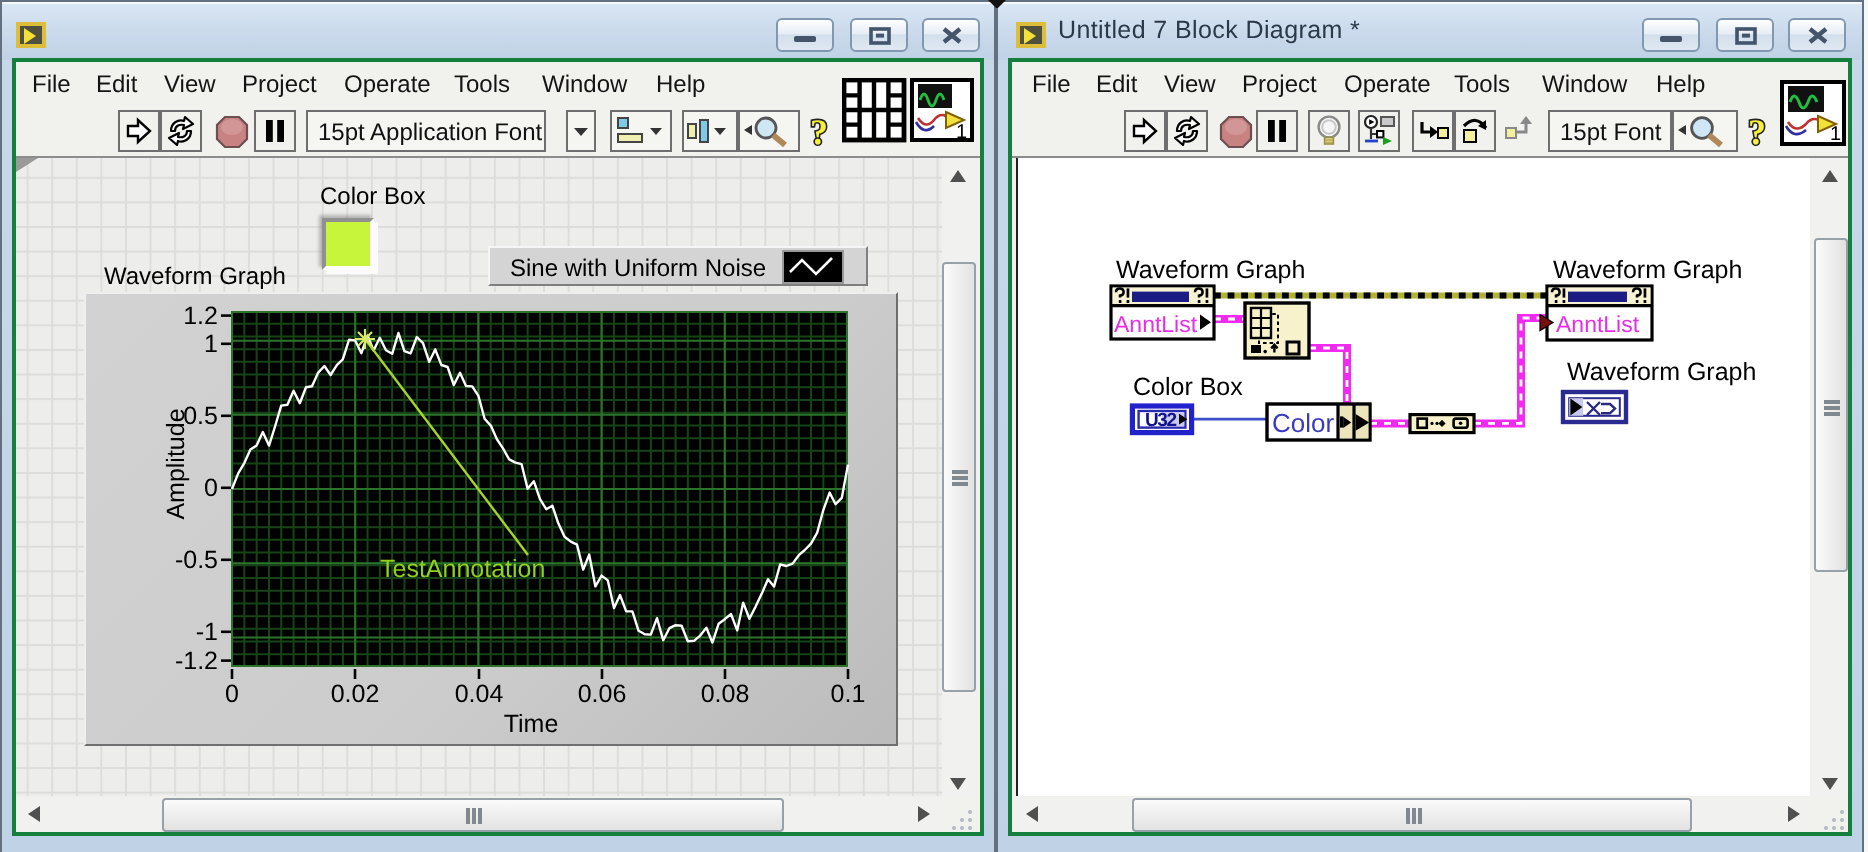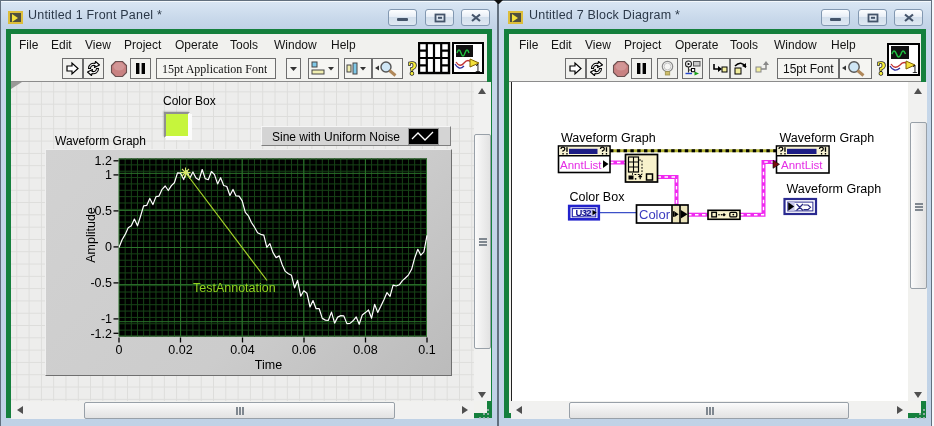--- a/index.html
+++ b/index.html
@@ -14,21 +14,21 @@
 .titlebar{position:absolute;left:1px;top:1px;right:1px;height:28px;
   background:linear-gradient(#d9e6f4,#c8d8ea 60%,#c0d2e6);
   border-top:1px solid #f4f9fd;}
 .title{position:absolute;left:28px;top:8px;font-size:12.5px;color:#2b3848;white-space:nowrap;letter-spacing:0.2px;}
 .lvicon{position:absolute;left:8px;top:11px;width:15px;height:13px;background:#50503f;border:2px solid #ddbe3a;box-sizing:border-box;}
 .lvicon:after{content:"";position:absolute;left:2px;top:0.5px;border-left:6.5px solid #f3e13a;border-top:4px solid transparent;border-bottom:4px solid transparent;}
 .wbtns{position:absolute;top:9px;height:17px;}
 .wbtn{display:inline-block;width:29px;height:17px;margin-left:3px;border:1px solid #8298b1;border-radius:3px;
   background:linear-gradient(#fdfeff,#e8eef6 45%,#d3dfec 50%,#dfe8f2);box-sizing:border-box;position:relative;vertical-align:top;}
 .wbtn svg{position:absolute;left:0;top:0;}
-.client{position:absolute;left:6px;top:29px;right:6px;bottom:8px;background:#f1f1ee;border:5px solid #15803d;}
+.client{position:absolute;left:6px;top:29px;right:6px;bottom:8px;background:#f1f1ee;border:2px solid #15803d;}
 .menubar{position:absolute;left:0;top:0;right:0;height:21px;background:#f1f1ee;font-size:12px;color:#141414;}
 .menubar span{position:absolute;top:4px;}
 .toolbar{position:absolute;left:0;top:21px;right:0;height:27px;background:#f1f1ee;border-bottom:1px solid #8c8c8c;box-sizing:border-box;}
 .tbtn{position:absolute;top:3px;width:21px;height:21px;border:1px solid #6e6e6e;background:#f1f1ee;box-sizing:border-box;}
 .tbtn svg{position:absolute;left:0;top:0;}
 .fontbox{position:absolute;top:3px;height:21px;border:1px solid #6e6e6e;background:#f5f5f2;box-sizing:border-box;font-size:12px;color:#111;}
 .fontbox span{position:absolute;left:5px;top:3px;white-space:nowrap;overflow:hidden;}
 .sbv{position:absolute;background:#f1f1f0;}
 .sbthumb{position:absolute;border:1px solid #98a0a8;border-radius:2px;background:linear-gradient(90deg,#fbfbfb,#efefef 45%,#e2e2e2);box-sizing:border-box;}
 .sbthumbh{position:absolute;border:1px solid #98a0a8;border-radius:2px;background:linear-gradient(#fbfbfb,#efefef 45%,#e2e2e2);box-sizing:border-box;}
@@ -43,21 +43,20 @@
 #bdArea{position:absolute;left:2px;top:48px;width:396px;height:319px;background:#fff;border-left:1px solid #222;}
 </style>
 </head>
 <body>
 <div id="stage">
 
 <div class="win" style="left:0;width:498px;">
   <div class="winframe"></div>
   <div class="titlebar"></div>
   <div class="lvicon"></div>
-  <div class="title">Untitled 1 Front Panel *</div>
   <div class="wbtns" style="right:8px;">
     <div class="wbtn"><svg width="27" height="15">
             <rect x="8" y="8" width="11" height="3" rx="1" fill="#44546a"></rect>
           </svg></div>
     <div class="wbtn"><svg width="27" height="15">
             <rect x="9.5" y="4.5" width="9" height="7" fill="none" stroke="#44546a" stroke-width="1.8"></rect>
             <rect x="12" y="6.8" width="4" height="2" fill="#44546a"></rect>
           </svg></div>
     <div class="wbtn"><svg width="27" height="15">
             <path d="M10 4.5 L18 11 M18 4.5 L10 11" stroke="#44546a" stroke-width="2.2"></path>
@@ -89,21 +88,21 @@
       <div style="position:absolute;left:98px;top:4px;width:20px;height:20px;"><svg width="20" height="20">
               <path d="M6.5 2.5 h7 l4 4 v7 l-4 4 h-7 l-4 -4 v-7 z" fill="#c98282" stroke="#6a5050" stroke-width="1.1"></path>
               <ellipse cx="10" cy="7.5" rx="5.5" ry="4" fill="#d49a9a" opacity="0.85"></ellipse>
             </svg></div>
       <div class="tbtn" style="left:119px;">
             <svg width="19" height="19">
               <rect x="5" y="4" width="3.4" height="11" fill="#000"></rect>
               <rect x="10.6" y="4" width="3.4" height="11" fill="#000"></rect>
             </svg>
           </div>
-      <div class="fontbox" style="left:145px;width:120px;font-family:Liberation Serif, serif;">
+      <div class="fontbox" style="left:145px;width:120px;">
             <span>15pt Application Font</span>
           </div>
       <div class="fontbox" style="left:275px;width:15px;"><svg width="13" height="19">
               <path d="M3 8 l3.5 4 l3.5 -4 z" fill="#333"></path>
             </svg></div>
       <div class="fontbox" style="left:297px;width:31px;"><svg width="29" height="19">
               <rect x="3" y="3" width="5" height="5" fill="#7ec8e8" stroke="#444" stroke-width="1"></rect>
               <rect x="3" y="11" width="12" height="4" fill="#f0eeb0" stroke="#444" stroke-width="1"></rect>
               <path d="M19 8 l3 3.5 l3 -3.5 z" fill="#333"></path>
             </svg></div>
@@ -132,21 +131,21 @@
         <path d="M52 17 l9 4 l-9 4 z" fill="#f3e13a" stroke="#806000" stroke-width="1"></path>
         <text x="57" y="30" font-size="10" fill="#000">1</text>
       </svg>
       </div>
     </div>
     <div id="fpArea">
       <div class="abs" style="left:0;top:0;width:0;height:0;border-top:7px solid #9a9a98;border-right:11px solid transparent;"></div>
       <div class="fplabel" style="left:152px;top:11.5px;">Color Box</div>
       <div class="abs" style="left:153px;top:30px;width:26px;height:26px;background:#c6f53c;border-top:2px solid #909090;border-left:2px solid #909090;border-right:2px solid #fdfdfd;border-bottom:2px solid #fdfdfd;box-sizing:border-box;box-shadow:-1.5px -1.5px 1.5px rgba(115,115,115,0.45), 2px 2px 0 #fbfbfb;"></div>
       <div class="fplabel" style="left:44px;top:51.5px;">Waveform Graph</div>
-      <div class="abs" style="left:250px;top:44px;width:190px;height:20px;background:#d4d4d4;border-top:1px solid #f5f5f5;border-left:1px solid #f5f5f5;border-right:1.5px solid #7f7f7f;border-bottom:1.5px solid #7f7f7f;box-sizing:border-box;">
+      <div class="abs" style="left:236px;top:44px;width:190px;height:20px;background:#d4d4d4;border-top:1px solid #f5f5f5;border-left:1px solid #f5f5f5;border-right:1.5px solid #7f7f7f;border-bottom:1.5px solid #7f7f7f;box-sizing:border-box;">
         <div class="fplabel" style="left:10px;top:3px;">Sine with Uniform Noise</div>
         <div class="abs" style="left:146px;top:1px;width:29px;height:15px;background:#000;border:1px solid #999;">
           <svg width="29" height="15">
                 <path d="M3 10 l6 -6 l7 7 l8 -8" stroke="#fff" stroke-width="1.3" fill="none"></path>
               </svg>
         </div>
       </div>
 
       <div class="abs" style="left:34px;top:67px;width:407px;height:227px;background:linear-gradient(135deg,#d2d2d2 0%,#cccccc 60%,#bbbbbb 100%);border-top:1.5px solid #efefef;border-left:1.5px solid #efefef;border-right:1.5px solid #6f6f6f;border-bottom:1.5px solid #6f6f6f;box-sizing:border-box;">
         <svg class="abs" style="left:0;top:0;" width="404" height="224">

